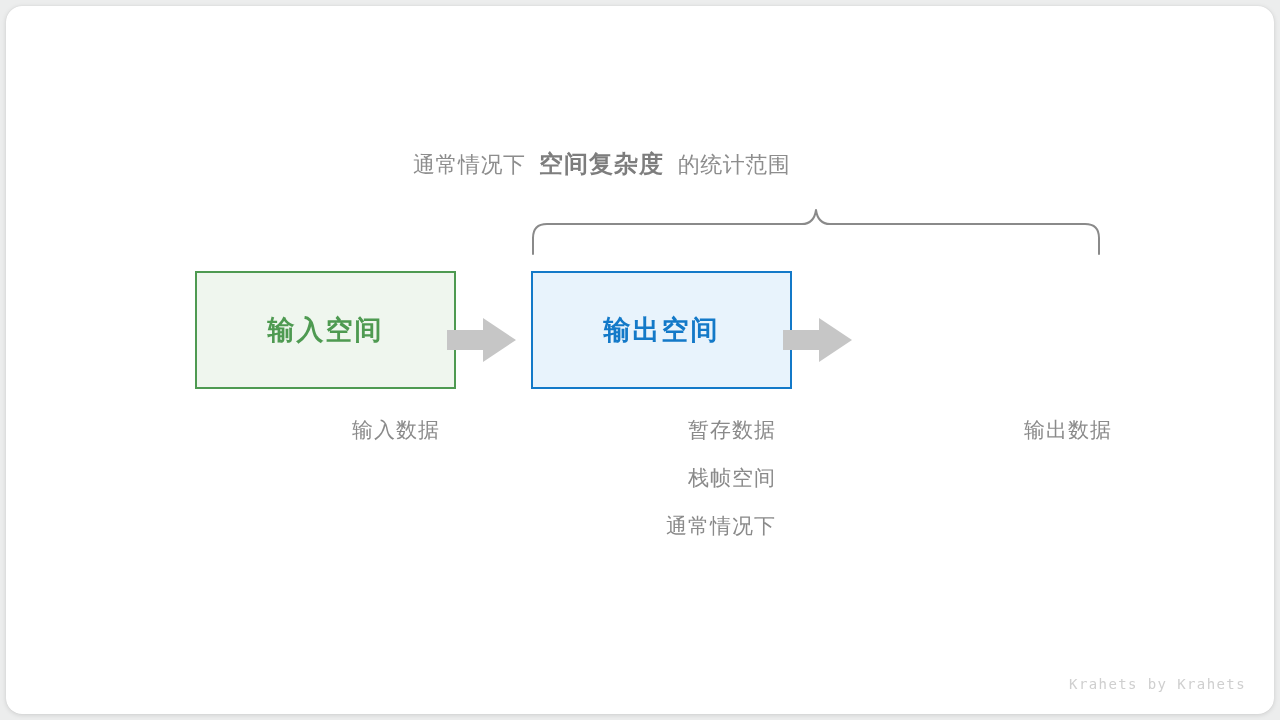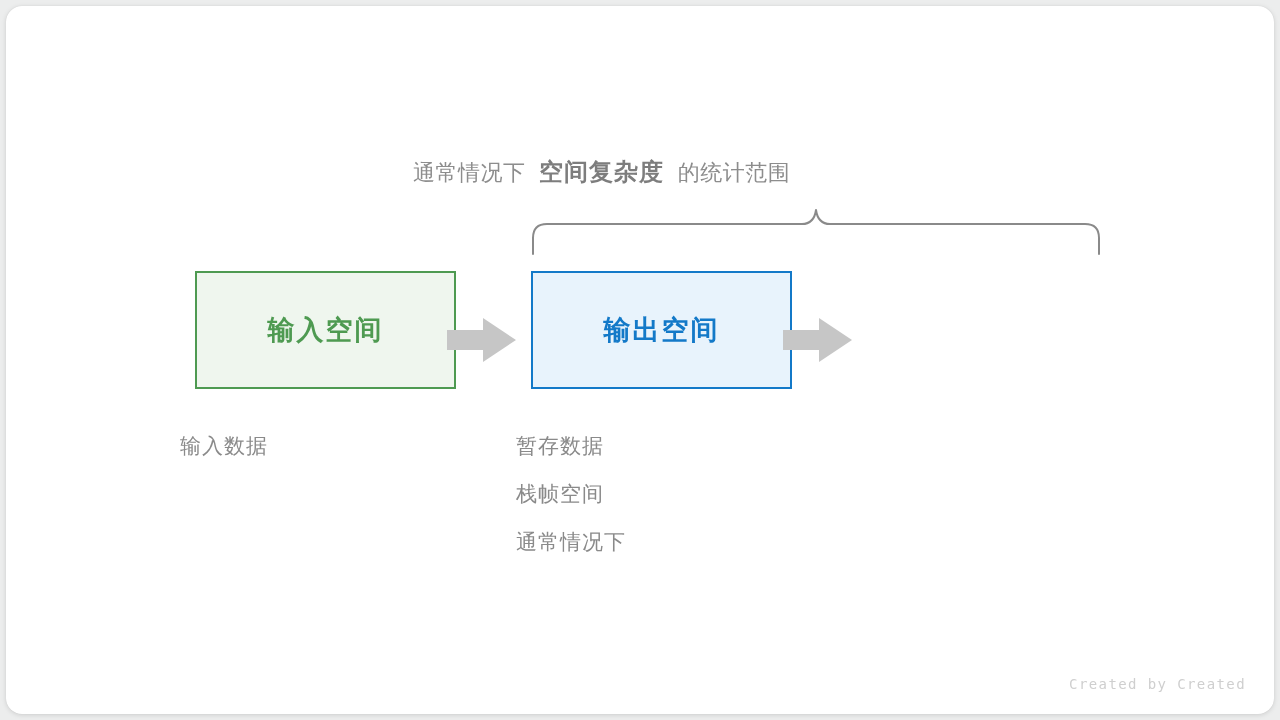--- a/index.html
+++ b/index.html
@@ -21,21 +21,21 @@
     background: #ffffff;
     border-radius: 16px;
     box-shadow: 0 1px 5px rgba(0,0,0,0.13), 0 0 1px rgba(0,0,0,0.10);
     overflow: hidden;
   }
 
   
   #scope-caption {
     position: absolute;
     left: 0;
-    top: 150px;
+    top: 142px;
     width: 1191px;
     text-align: center;
     white-space: nowrap;
     font-size: 22px;
     color: #8a8a8a;
     letter-spacing: 0.5px;
   }
   #scope-caption .lead,
   #scope-caption .tail { font-weight: 400; color: #8d8d8d; }
   #scope-caption .emph {
@@ -96,23 +96,23 @@
     top: 46px;
     width: 70px;
     height: 46px;
   }
   #arrow-1 { left: 441px; }
   #arrow-2 { left: 777px; }
 
   
   .caption-col {
     position: absolute;
-    top: 416px;
+    top: 400px;
     width: 260px;
-    text-align: left;
+    text-align: right;
   }
   #caption-input  { left: 174px; }
   #caption-temp   { left: 510px; }
   #caption-output { left: 846px; }
 
   .caption-line {
     font-size: 21px;
     color: #8a8a8a;
     line-height: 48px;
     letter-spacing: 1px;
@@ -176,16 +176,19 @@
   <div class="caption-col" id="caption-input">
     <div class="caption-line">输入数据</div>
   </div>
 
   <div class="caption-col" id="caption-temp">
     <div class="caption-line">暂存数据</div>
     <div class="caption-line">栈帧空间</div>
     <div class="caption-line">通常情况下</div>
   </div>
 
+  <div class="caption-col" id="caption-output">
+    <div class="caption-line">输出数据</div>
+  </div>
 
-  <div id="credit">Created by Created</div>
+  <div id="credit">Krahets by Krahets</div>
 
 </div>
 
 </body></html>

